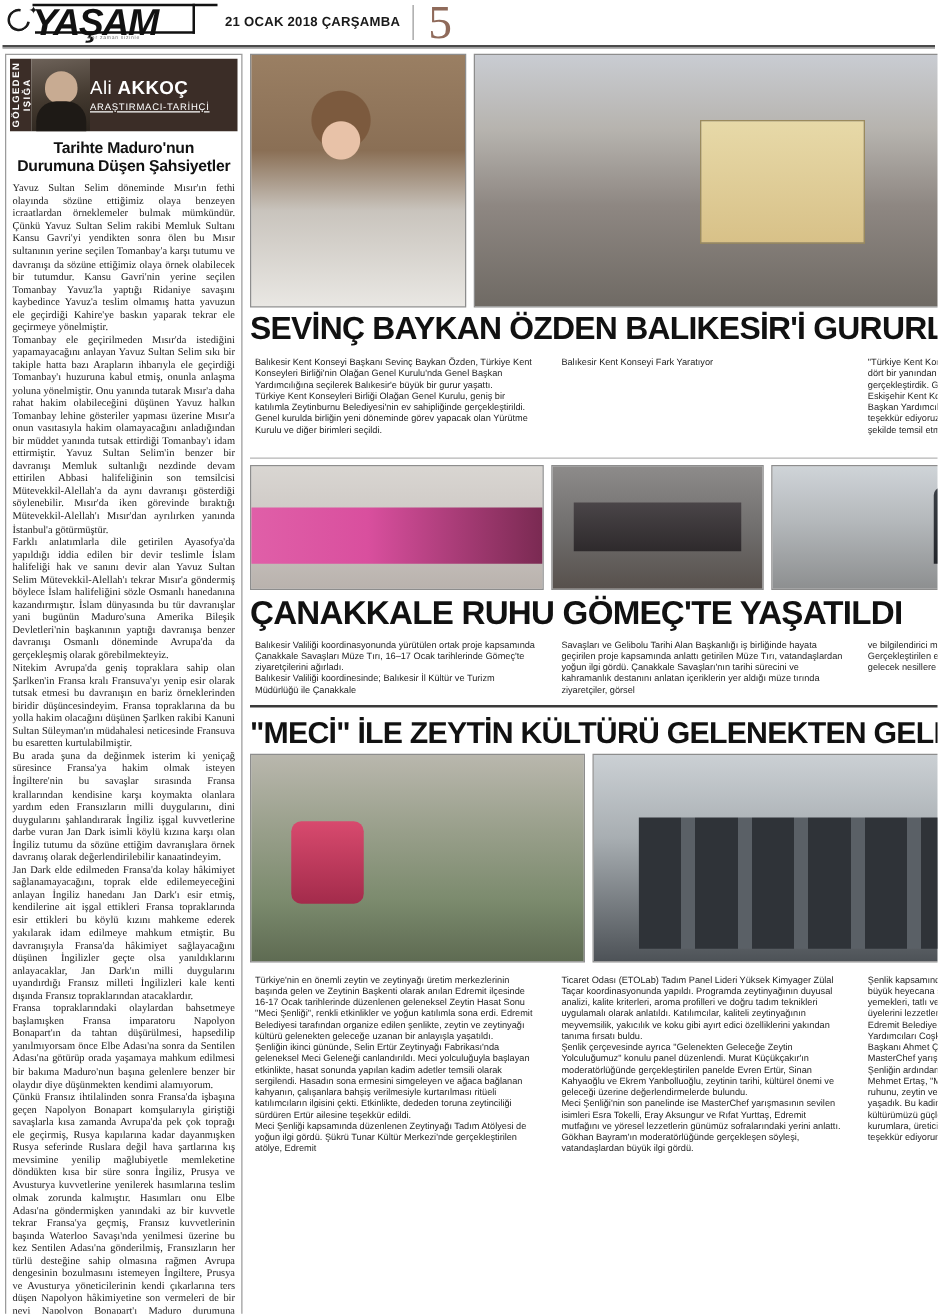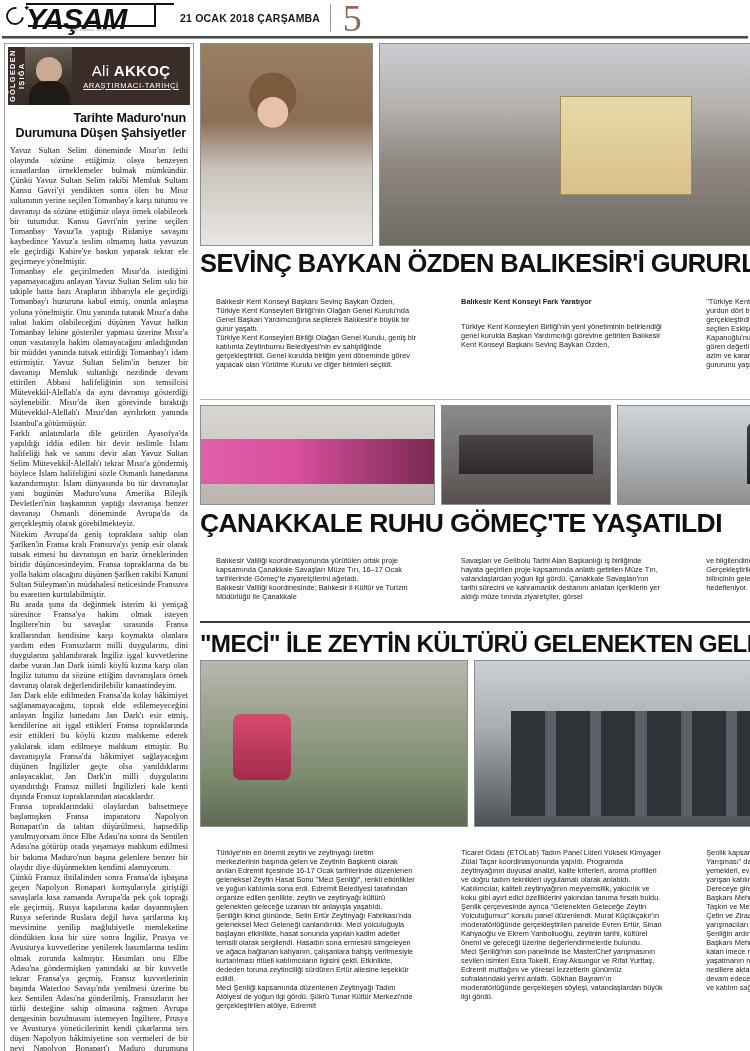--- a/index.html
+++ b/index.html
@@ -74,27 +74,27 @@
   .cw-photo::after {
     content:""; position:absolute; left:11px; top:10px; width:26px; height:26px;
     background:#c8ab92; border-radius:50% 50% 45% 45%;
   }
   .cw-photo::before {
     content:""; position:absolute; left:4px; top:34px; width:40px; height:26px;
     background:#1e1a16; border-radius:16px 16px 0 0; z-index:2;
   }
   .cw-name {
     flex:1; background:#3b2d27; color:#fff; display:flex; flex-direction:column;
-    align-items:center; justify-content:center;
+    align-items:flex-start; justify-content:center;
   }
   .cw-name .n1 { font-size: 15px; letter-spacing:.3px; }
   .cw-name .n1 b { font-weight:bold; }
   .cw-name .n2 { font-size: 7.6px; letter-spacing:.6px; margin-top:2px;text-decoration:underline; }
   .columnist-title {
-    text-align:right; font-weight:bold; font-size: 12.6px; line-height: 15px;
+    text-align:center; font-weight:bold; font-size: 12.6px; line-height: 15px;
     color:#111; margin: 6px 4px 5px 4px; letter-spacing:-.2px;
   }
   .columnist-body {
     font-family: "Liberation Serif", serif;
     font-size: 8.35px; line-height: 10.1px; color:#1a1a1a;
     text-align: justify; padding: 0 2px;
   }
   .columnist-body p { margin-bottom: 0; text-indent: 0; }
 
   
@@ -108,22 +108,22 @@
   }
   .h-big { font-size: 25.5px; }
   .h-big2 { font-size: 26.5px; }
   .h-big3 { font-size: 24.2px; }
 
   .cols3 { display:flex; gap: 10px; }
   .cols3 .c { flex:1; }
   .artbody {
     font-size: 7.35px; line-height: 9.0px; color:#1d1d1d; text-align: left;
   }
-  .artbody p { margin:16px; }
-  .artbody b { font-weight:bold; }
+  .artbody p { margin:4px; }
+  .artbody b { font-weight:normal; }
   .byline { text-align:right; font-size:7.4px; font-weight:bold; color:#1d1d1d; margin-top:3px; letter-spacing:.3px;}
   .hr-thin { border-top:1px solid #b5b5b5; margin: 5px 0 5px 0; }
   .hr-thick { border-top:2px solid #3a3a3a; margin: 4px 0 4px 0; }
 
   
   .ph-speaker { background:
      radial-gradient(circle at 42% 34%, #e8c2a8 0 9%, transparent 9.5%),
      radial-gradient(circle at 42% 26%, #7c5a3e 0 13%, transparent 13.5%),
      linear-gradient(180deg,#9a7f63 0%,#8a6f55 38%,#c9c4bd 62%,#e9e7e3 100%); }
   .ph-award { background:
@@ -201,21 +201,20 @@
           <div class="photo ph-speaker" style="width:173px;height:203px;"></div>
           <div class="photo ph-award" style="flex:1;height:203px;"></div>
         </div>
         <div class="headline h-big">SEVİNÇ BAYKAN ÖZDEN BALIKESİR'İ GURURLANDIRDI</div>
         <div class="cols3">
           <div class="c artbody">
             <p>Balıkesir Kent Konseyi Başkanı Sevinç Baykan Özden, Türkiye Kent Konseyleri Birliği'nin Olağan Genel Kurulu'nda Genel Başkan Yardımcılığına seçilerek Balıkesir'e büyük bir gurur yaşattı.<br>Türkiye Kent Konseyleri Birliği Olağan Genel Kurulu, geniş bir katılımla Zeytinburnu Belediyesi'nin ev sahipliğinde gerçekleştirildi. Genel kurulda birliğin yeni döneminde görev yapacak olan Yürütme Kurulu ve diğer birimleri seçildi.</p>
           </div>
           <div class="c artbody">
             <p><b>Balıkesir Kent Konseyi Fark Yaratıyor</b></p>
-            <p>Türkiye Kent Konseyleri Birliği'nin yeni yönetiminin belirlendiği genel kurulda Başkan Yardımcılığı görevine getirilen Balıkesir Kent Konseyi Başkanı Sevinç Baykan Özden,</p>
           </div>
           <div class="c artbody">
             <p>"Türkiye Kent Konseyleri Birliği Olağan Genel Kurulu'muzu yurdun dört bir yanından gelen kent konseylerimizin katılımıyla gerçekleştirdik. Genel kurulda 17. Dönem Başkanlığına seçilen Eskişehir Kent Konseyi Başkanımız Ahmet Kapanoğlu'nu kutluyor, Başkan Yardımcılığı görevine layık gören değerli arkadaşlarıma teşekkür ediyoruz. Büyük bir azim ve kararlılıkla şehrimizi en iyi şekilde temsil etmenin gururunu yaşıyorum." ifadelerini kullandı.</p>
             <div class="byline">BÜLTEN</div>
           </div>
         </div>
       </div>
 
       <div class="hr-thin"></div>
 

